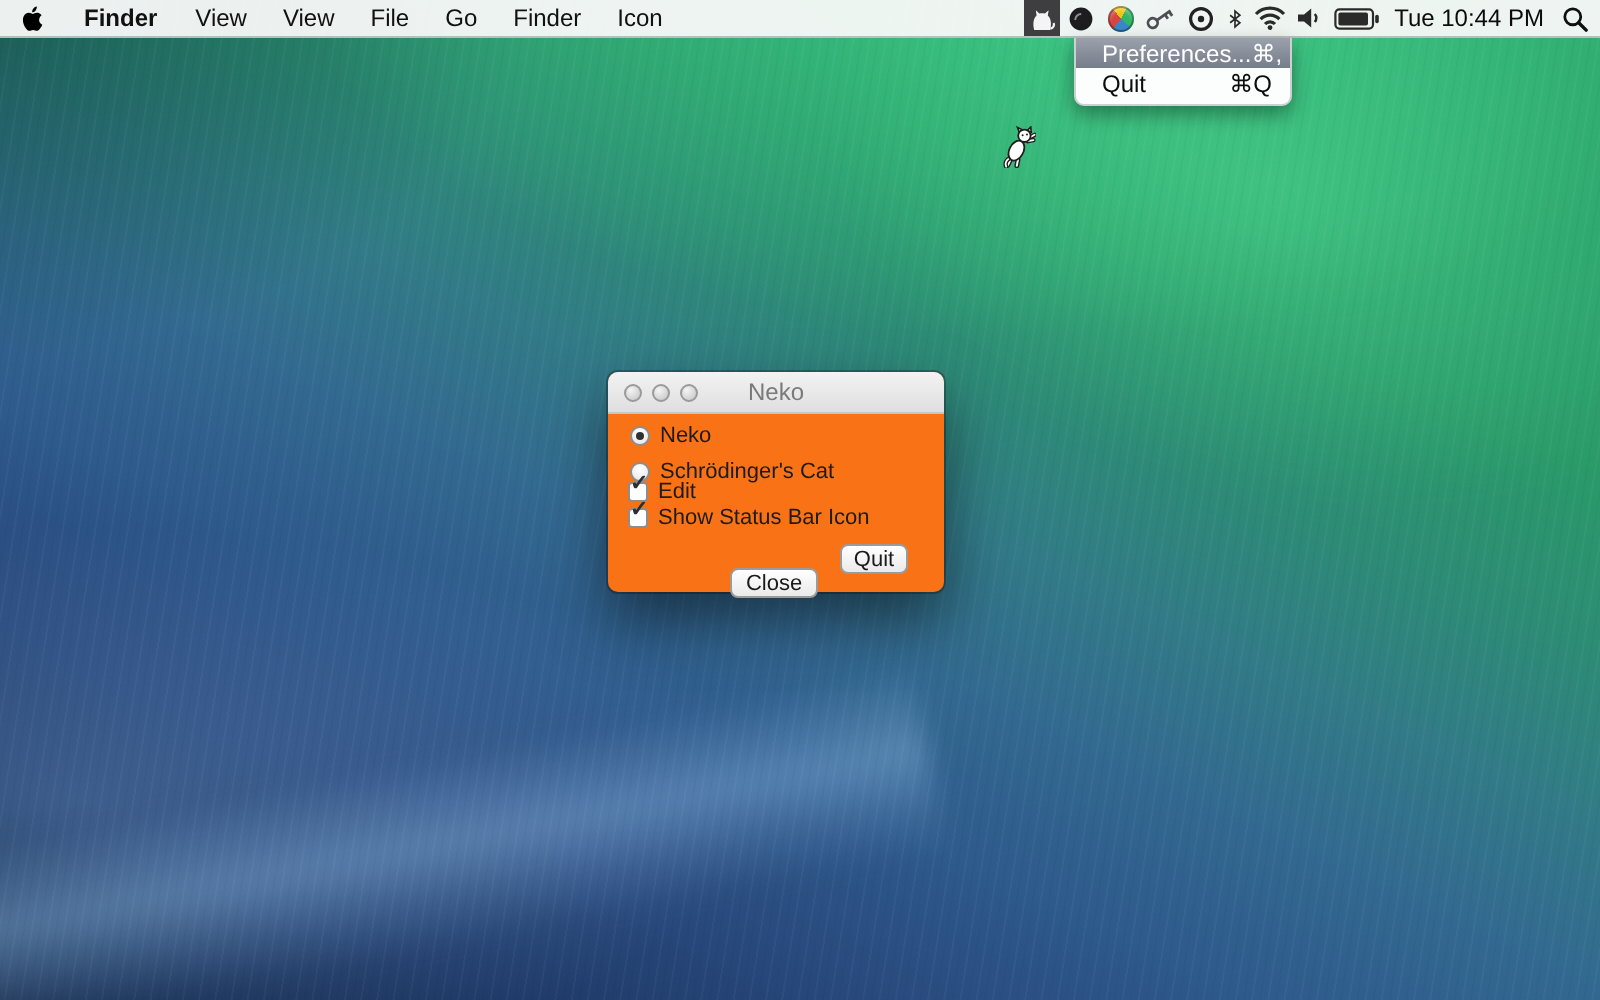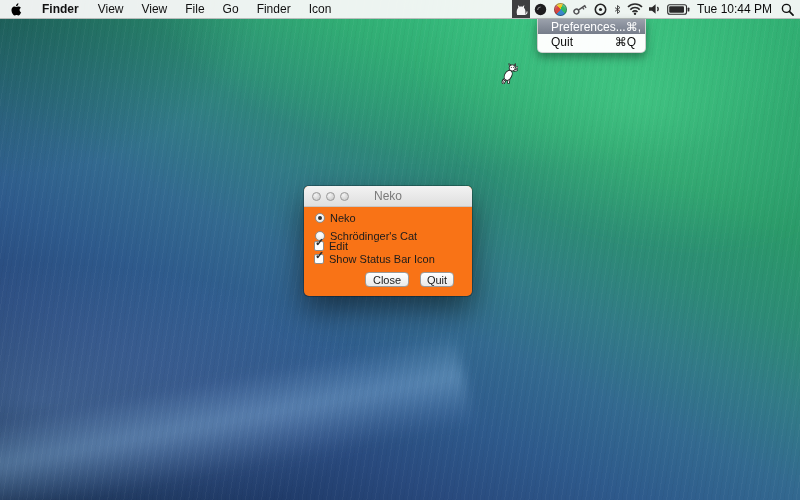--- a/index.html
+++ b/index.html
@@ -66,21 +66,21 @@
   .ctl-row{position:absolute;left:11px;display:flex;align-items:center;gap:5px;white-space:nowrap;}
   .radio{width:10px;height:10px;border-radius:50%;flex:0 0 auto;
     background:radial-gradient(circle at 50% 30%, #ffffff,#e6e6e6);border:1px solid #8d8d8d;position:relative;}
   .radio.sel::after{content:"";position:absolute;left:2px;top:2px;width:4px;height:4px;border-radius:50%;background:#303030;}
   .checkbox{width:10px;height:10px;border-radius:2px;flex:0 0 auto;background:#fff;border:1px solid #8d8d8d;position:relative;}
   .checkbox .tick{position:absolute;left:0;top:-5px;font-size:11px;font-weight:bold;color:#2e2e2e;line-height:11px;}
   .pushbtn{position:absolute;height:15px;border:1px solid #9b9b9b;border-radius:4px;
     background:linear-gradient(180deg,#ffffff,#eaeaea);
     display:flex;align-items:center;justify-content:center;font-size:11px;color:#1a1a1a;
     box-shadow:inset 0 1px 0 rgba(255,255,255,0.7);}
-  .btn-close{left:61px;top:86px;width:44px;}
+  .btn-close{left:61px;top:98px;width:44px;}
   .btn-quit{left:116px;top:86px;width:34px;}
 
   
   .neko-sprite{position:absolute;left:501px;top:63px;z-index:30;}
 </style>
 </head>
 <body>
 
 <div class="stage">
 

